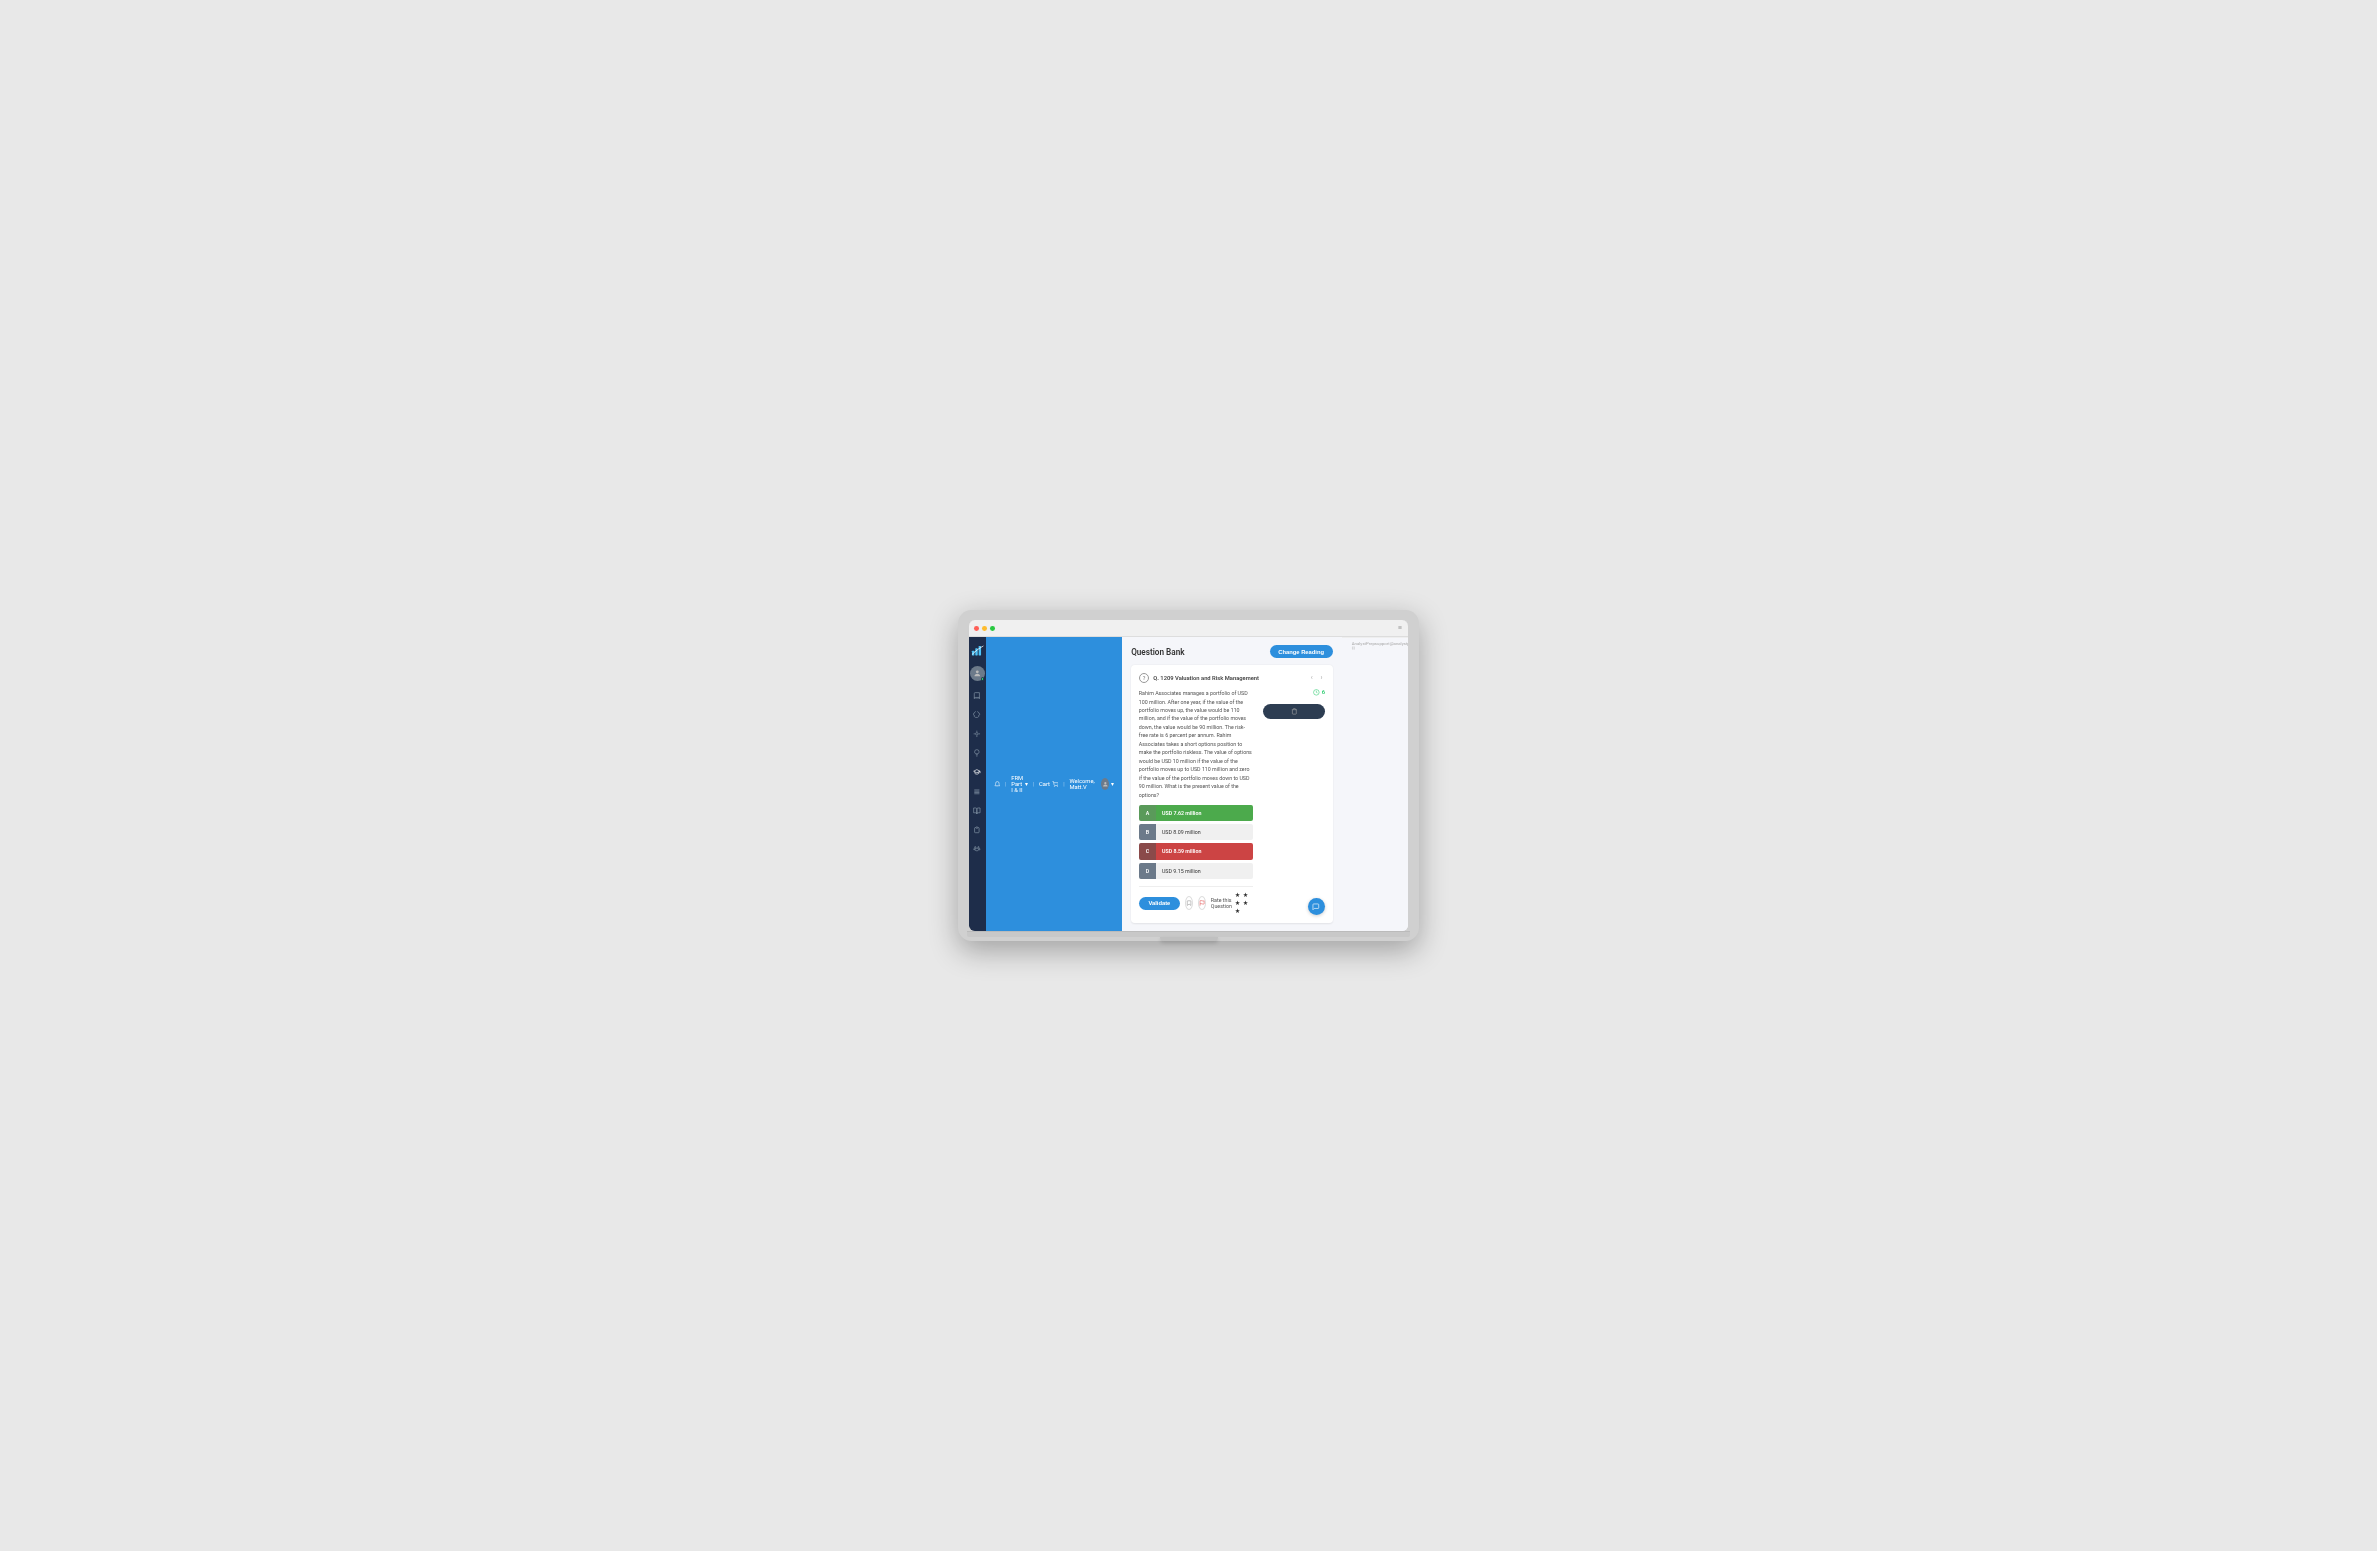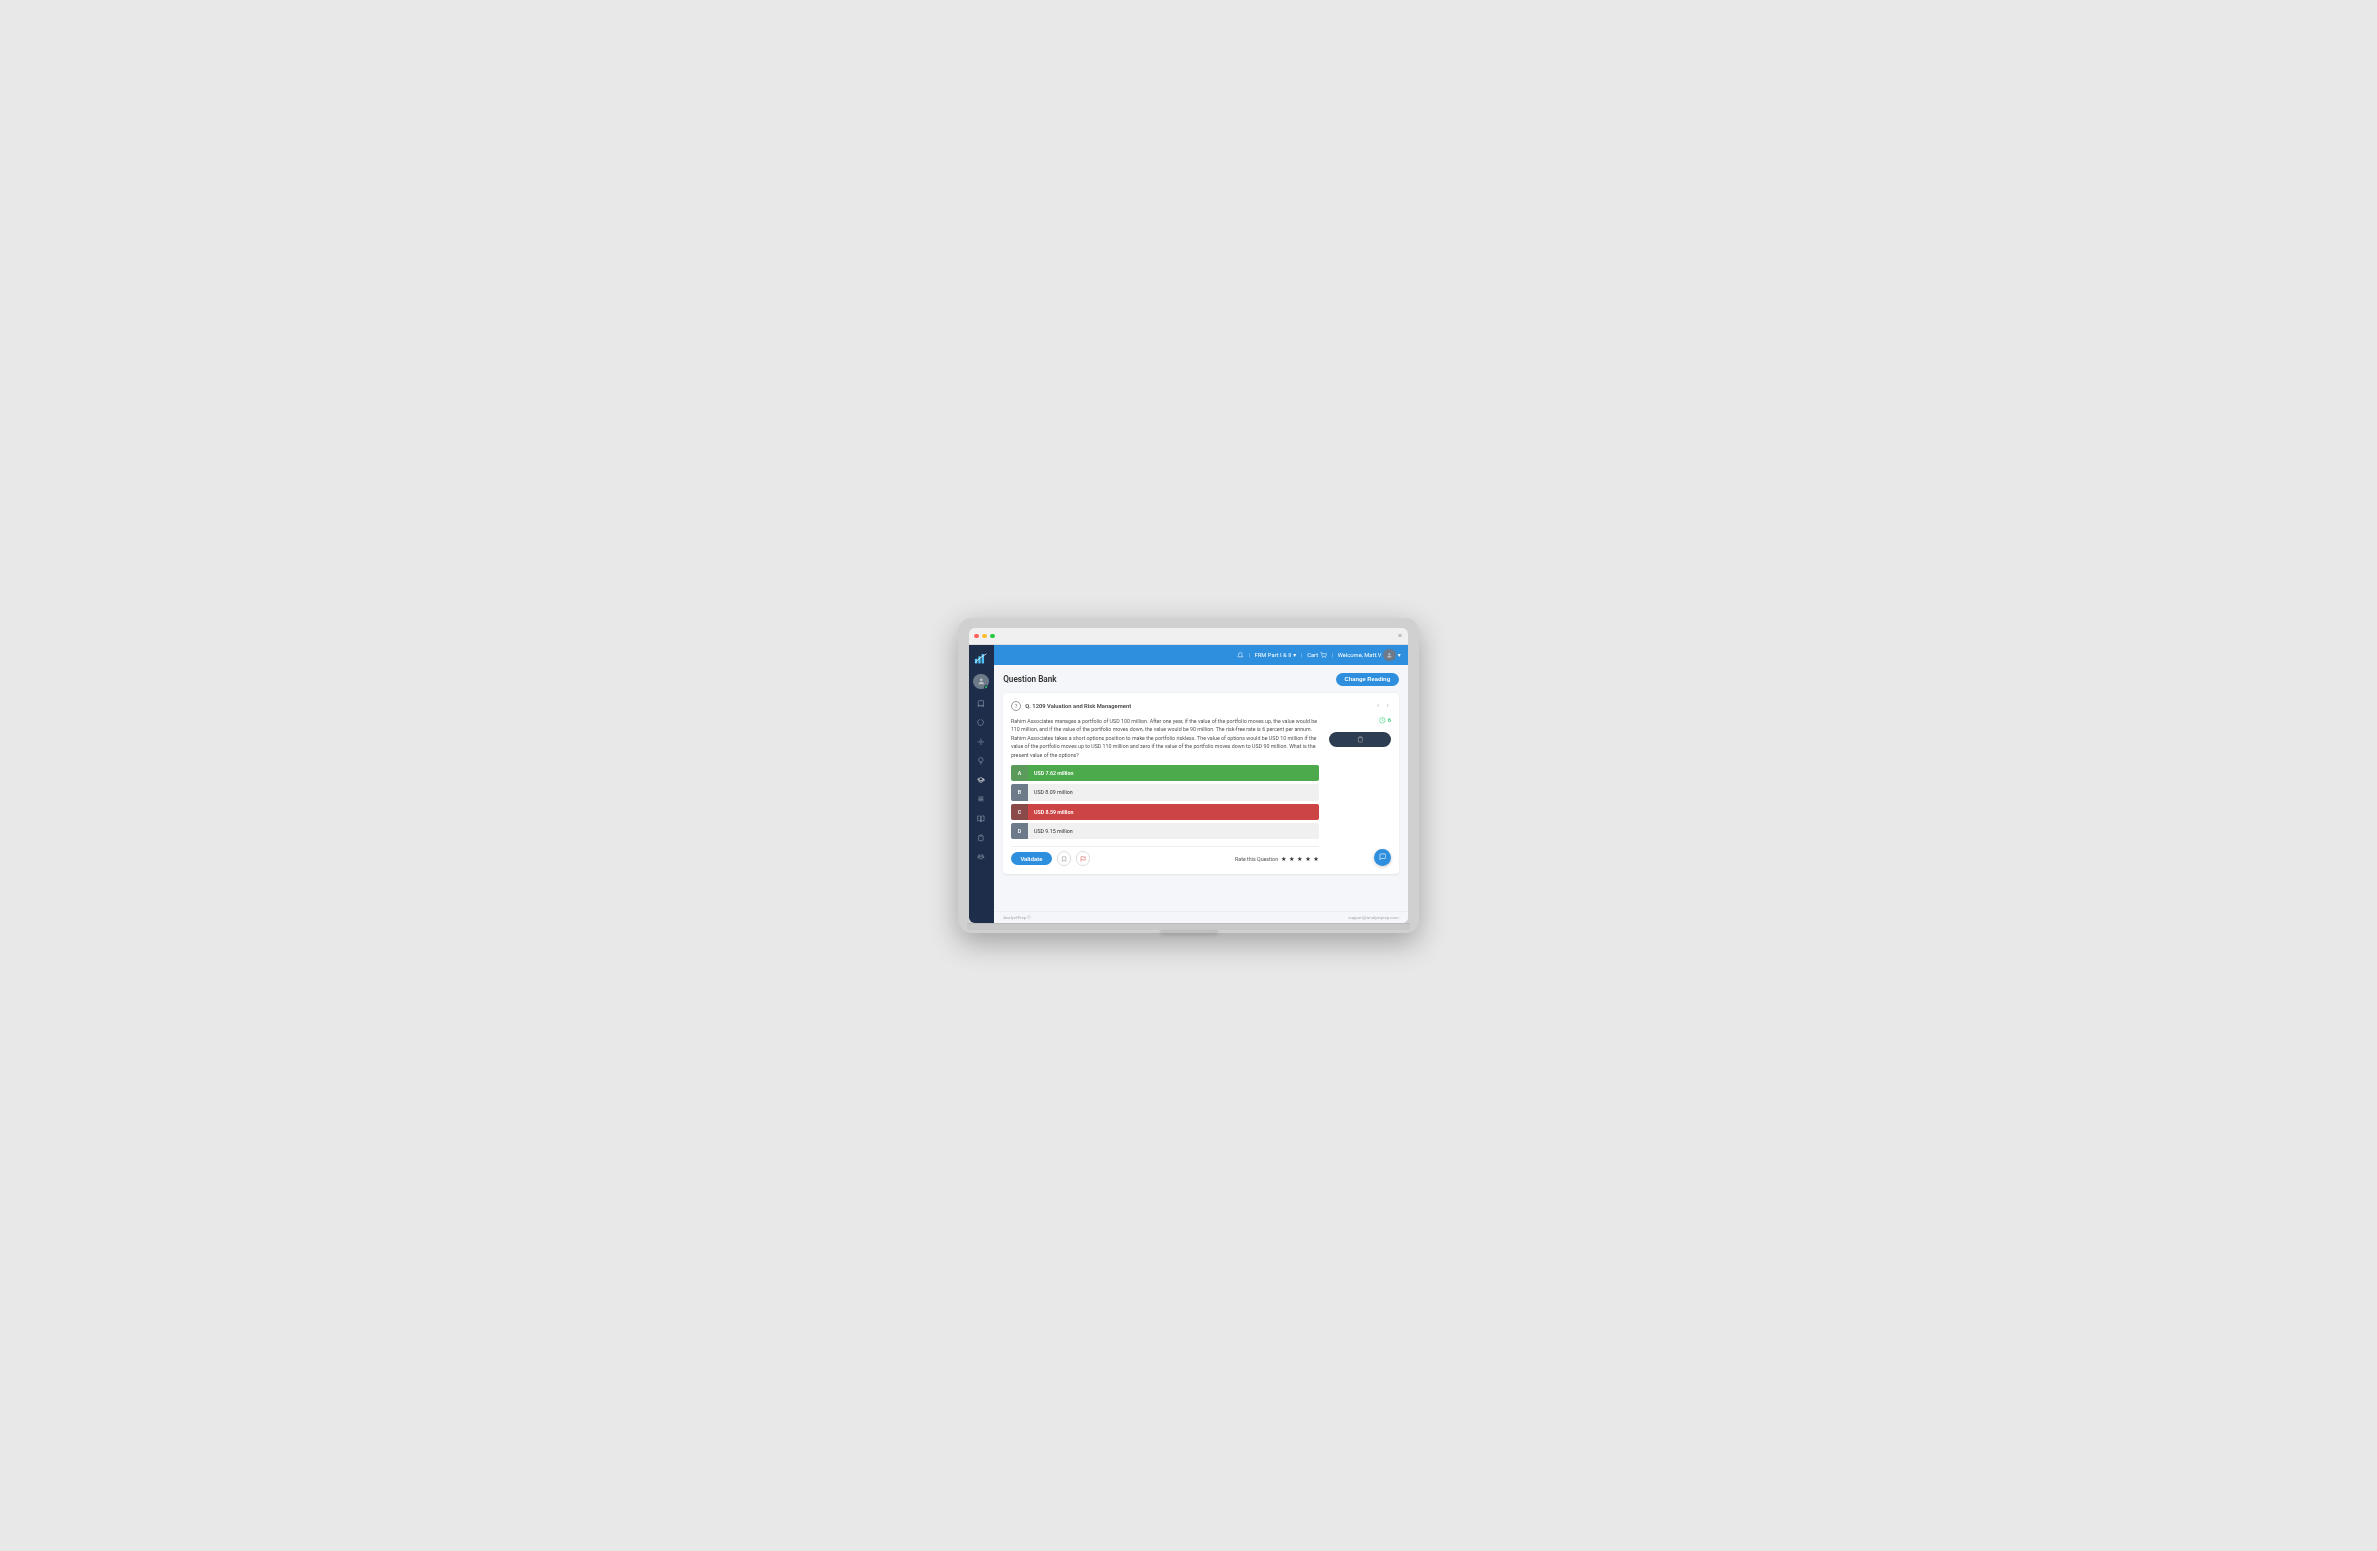--- a/index.html
+++ b/index.html
@@ -108,21 +108,20 @@
       border-radius: 2.9px;
       color: #8899aa;
       cursor: pointer;
       font-size: 6.7px;
     }
     .sidebar-item.active { color: #fff; }
 
     .main-content {
       flex: 1;
       display: flex;
-      flex-direction: column;
       background: #f5f6fa;
     }
 
     .topbar {
       background: #2d8fdd;
       display: flex;
       align-items: center;
       justify-content: flex-end;
       padding: 3.8px 7.7px;
       gap: 4.8px;

